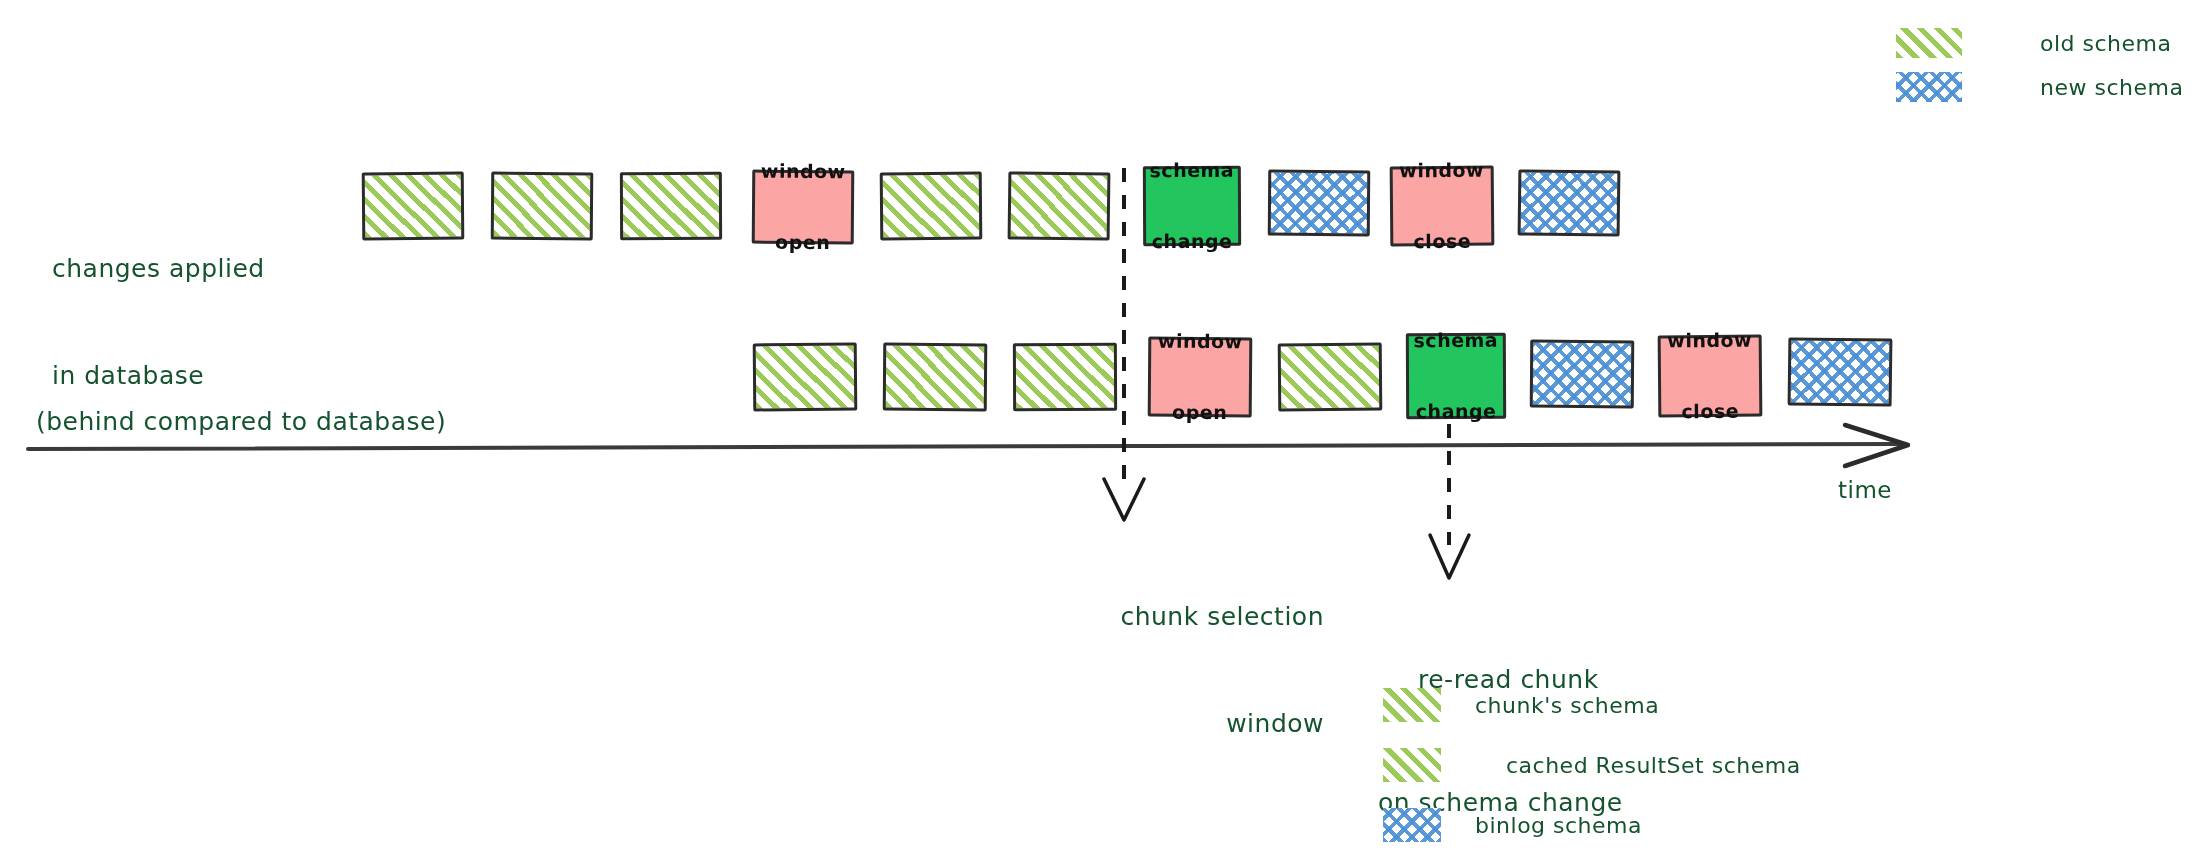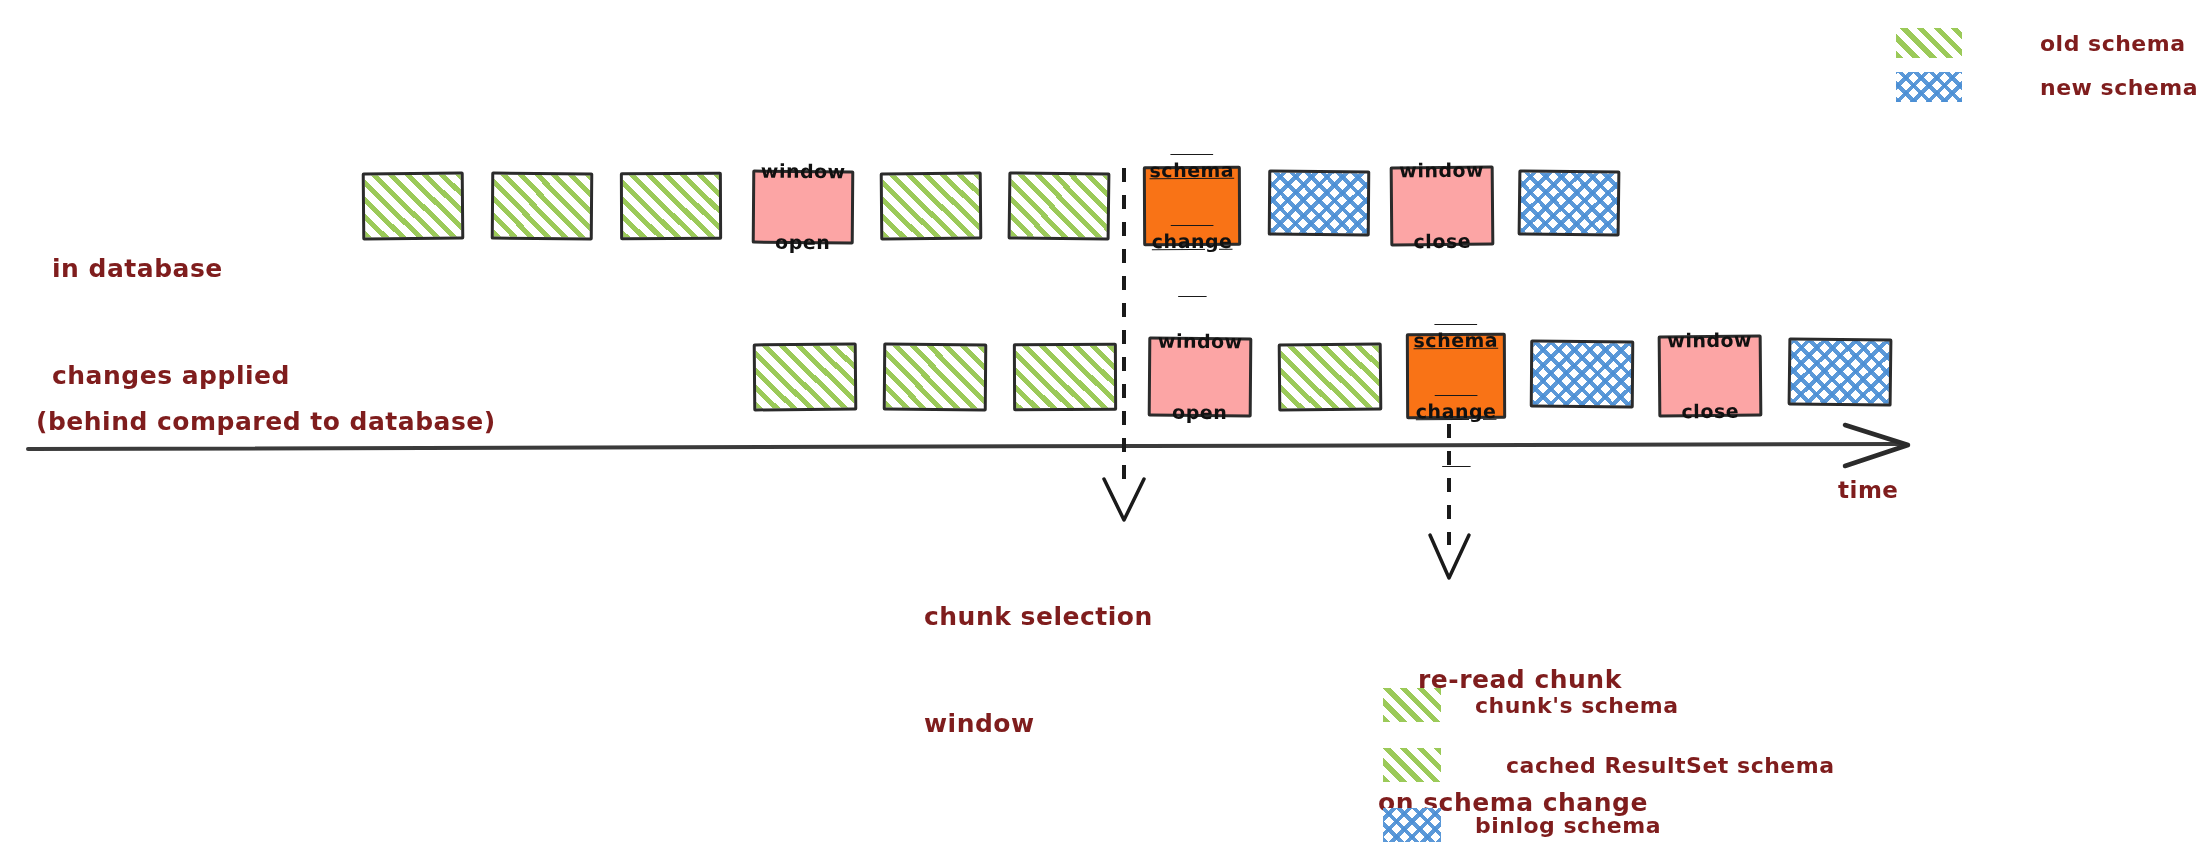--- a/index.html
+++ b/index.html
@@ -19,29 +19,29 @@
     position: absolute;
     left: 0; top: 0;
     width: 2198px;
     height: 864px;
   }
   .abs { position: absolute; }
 
   
   .hand {
     font-family: "DejaVu Sans", sans-serif;
-    font-weight: 700;
-    color: #7f1d1d;
+    font-weight: 400;
+    color: #14532d;
     letter-spacing: 0.5px;
     white-space: pre;
     line-height: 1.42;
   }
   .row-label { font-size: 25px; }
   .legend-label { font-size: 22px; }
-  .annot { font-size: 25px; text-align: left; }
+  .annot { font-size: 25px; text-align: right; }
   .annot-left { font-size: 25px; }
   .axis-label { font-size: 23px; }
   .box-label {
     font-size: 19px;
     text-align: center;
     line-height: 1.25;
     font-weight: 600;
     color: #111111;
   }
 
@@ -74,21 +74,21 @@
         rgba(255,255,255,0) 4px,
         rgba(255,255,255,0) 11px),
       repeating-linear-gradient(
         -45deg,
         rgba(74,142,212,0.9) 0px,
         rgba(74,142,212,0.9) 4px,
         rgba(255,255,255,0) 4px,
         rgba(255,255,255,0) 11px);
   }
   .sbox.gray   { background-color: #fca5a5; }
-  .sbox.orange { background-color: #f97316; text-decoration: underline; }
+  .sbox.orange { background-color: #22c55e; }
 
   
   .tilt-a { transform: rotate(-0.5deg); }
   .tilt-b { transform: rotate(0.45deg); }
   .tilt-c { transform: rotate(-0.25deg); }
   .tilt-d { transform: rotate(0.7deg); }
 
   
   .swatch {
     position: absolute;
@@ -133,22 +133,22 @@
 
 <div id="stage">
 
   <div class="swatch green" style="left:1896px; top:28px; width:66px; height:30px;"></div>
   <div class="abs hand legend-label" style="left:2040px; top:28px;">old schema</div>
 
   <div class="swatch blue" style="left:1896px; top:72px; width:66px; height:30px;"></div>
   <div class="abs hand legend-label" style="left:2040px; top:72px;">new schema</div>
 
   <div class="abs hand row-label" style="left:52px; top:180px;">
+    <div>changes applied</div>
     <div>in database</div>
-    <div>changes applied</div>
   </div>
 
   <div class="sbox green tilt-a" style="left:362px; top:172px; width:102px; height:68px;"></div>
   <div class="sbox green tilt-b" style="left:491px; top:172px; width:102px; height:68px;"></div>
   <div class="sbox green tilt-c" style="left:620px; top:172px; width:102px; height:68px;"></div>
 
   <div class="sbox gray tilt-b" style="left:752px; top:170px; width:102px; height:74px;">
     <div class="hand box-label">
       <div>window</div>
       <div>open</div>

